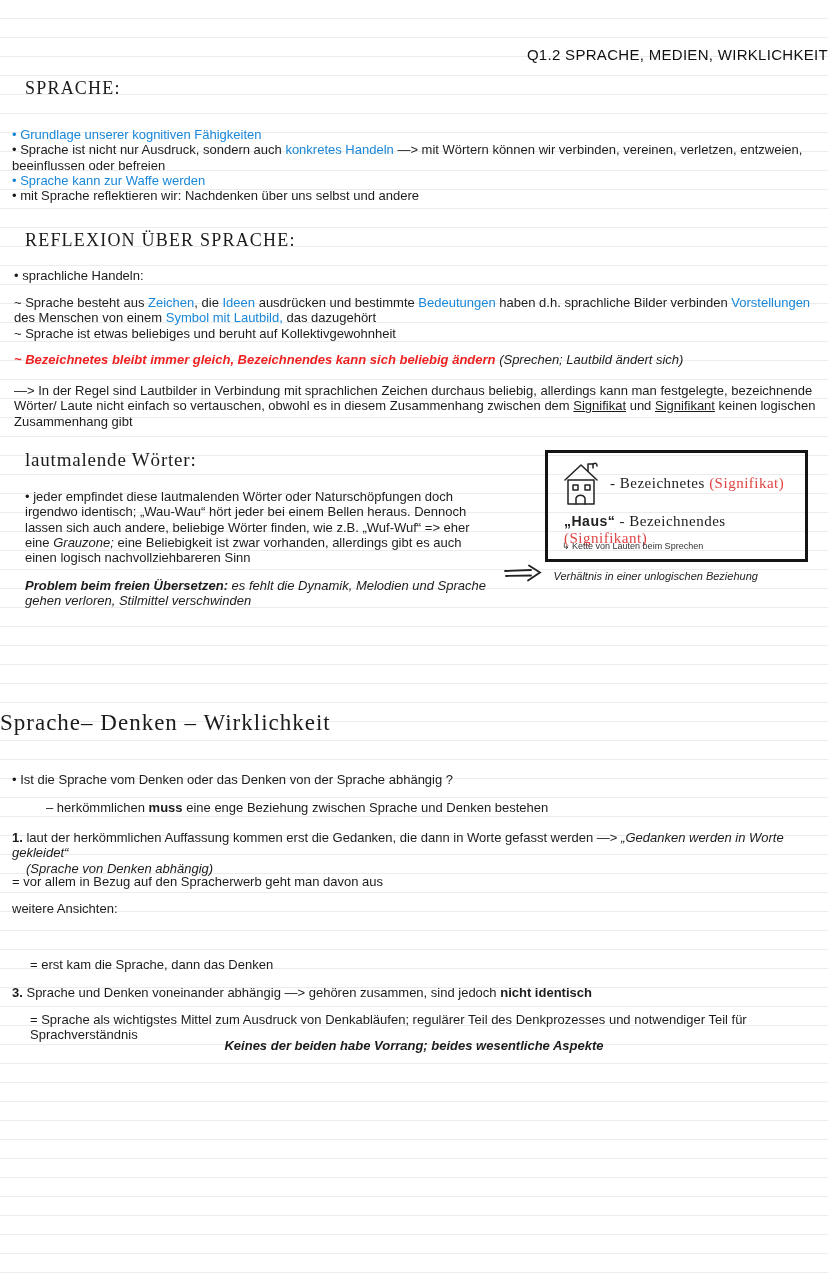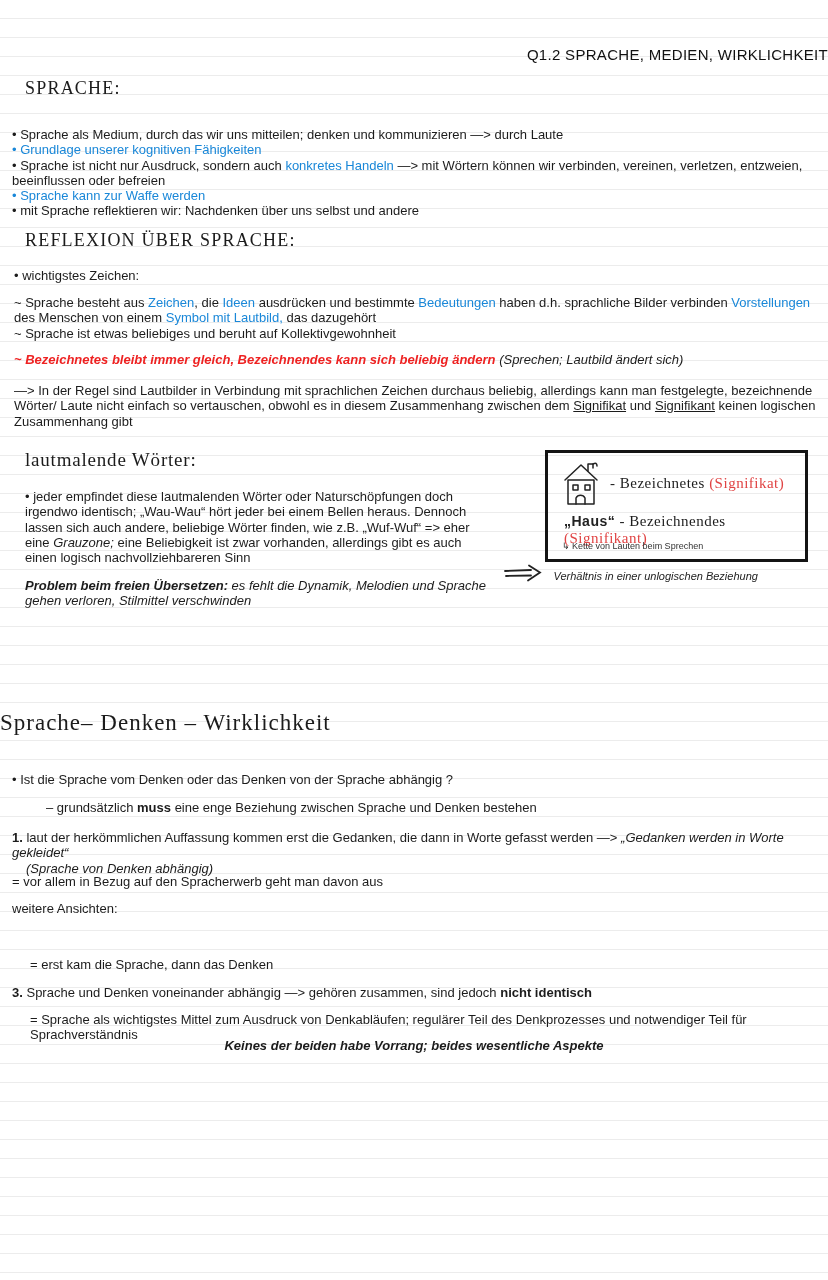--- a/index.html
+++ b/index.html
@@ -36,30 +36,29 @@
 </head>
 <body>
 
 <div class="page">
 
   <div class="abs title" style="top:46px; left:0;">Q1.2 SPRACHE, MEDIEN, WIRKLICHKEIT</div>
 
   <div class="abs h-main" style="top:78px; left:25px;">SPRACHE:</div>
 
   <div class="abs t" style="top:127px; left:12px; width:806px;">
-    <div>• Sprache als Medium, durch das wir uns mitteilen; denken und kommunizieren —&gt; durch Laute</div>
     <div class="blue">• Grundlage unserer kognitiven Fähigkeiten</div>
     <div><span>• Sprache ist nicht nur Ausdruck, sondern auch </span><span class="blue">konkretes Handeln</span><span>  —&gt; mit Wörtern können wir verbinden, vereinen, verletzen, entzweien, beeinflussen oder befreien</span></div>
     <div class="blue">• Sprache kann zur Waffe werden</div>
     <div>• mit Sprache reflektieren wir: Nachdenken über uns selbst und andere</div>
   </div>
 
   <div class="abs h-main" style="top:230px; left:25px;">REFLEXION ÜBER SPRACHE:</div>
 
-  <div class="abs t" style="top:268px; left:14px;">• wichtigstes Zeichen:</div>
+  <div class="abs t" style="top:268px; left:14px;">• sprachliche Handeln:</div>
 
   <div class="abs t" style="top:295px; left:14px; width:800px;">
     <span>~ Sprache besteht aus </span><span class="blue">Zeichen</span><span>, die </span><span class="blue">Ideen</span><span> ausdrücken und bestimmte </span><span class="blue">Bedeutungen</span><span> haben d.h. sprachliche Bilder verbinden </span><span class="blue">Vorstellungen</span><span> des Menschen von einem </span><span class="blue">Symbol mit Lautbild,</span><span> das dazugehört</span>
     <div>~ Sprache ist etwas beliebiges und beruht auf Kollektivgewohnheit</div>
   </div>
 
   <div class="abs t" style="top:352px; left:14px; width:806px;">
     <span class="redline">~ Bezeichnetes bleibt immer gleich, Bezeichnendes kann sich beliebig ändern</span><span class="ital"> (Sprechen; Lautbild ändert sich)</span>
   </div>
 
@@ -114,21 +113,21 @@
 
   <div class="abs t" style="top:578px; left:25px; width:470px;font-style:italic;">
     <span class="bold">Problem beim freien Übersetzen:</span><span> es fehlt die Dynamik, Melodien und Sprache gehen verloren, Stilmittel verschwinden</span>
   </div>
 
   <div class="abs h-center" style="top:710px; left:0;">Sprache– Denken – Wirklichkeit</div>
 
   <div class="abs t" style="top:772px; left:12px; width:806px;">• Ist die Sprache vom Denken oder das Denken von der Sprache abhängig ?</div>
 
   <div class="abs t" style="top:800px; left:46px; width:760px;">
-    <span>– grundsätzlich </span><span class="bold">muss</span><span> eine enge Beziehung zwischen Sprache und Denken bestehen</span>
+    <span>– herkömmlichen </span><span class="bold">muss</span><span> eine enge Beziehung zwischen Sprache und Denken bestehen</span>
   </div>
 
   <div class="abs t" style="top:830px; left:12px; width:806px;">
     <span class="bold">1.</span><span> laut der herkömmlichen Auffassung kommen erst die Gedanken, die dann in Worte gefasst werden —&gt; </span><span class="ital">„Gedanken werden in Worte gekleidet“</span>
     <div class="ital" style="padding-left:14px;">(Sprache von Denken abhängig)</div>
   </div>
 
   <div class="abs t" style="top:874px; left:12px;">= vor allem in Bezug auf den Spracherwerb geht man davon aus</div>
 
   <div class="abs t" style="top:901px; left:12px;">weitere Ansichten:</div>

